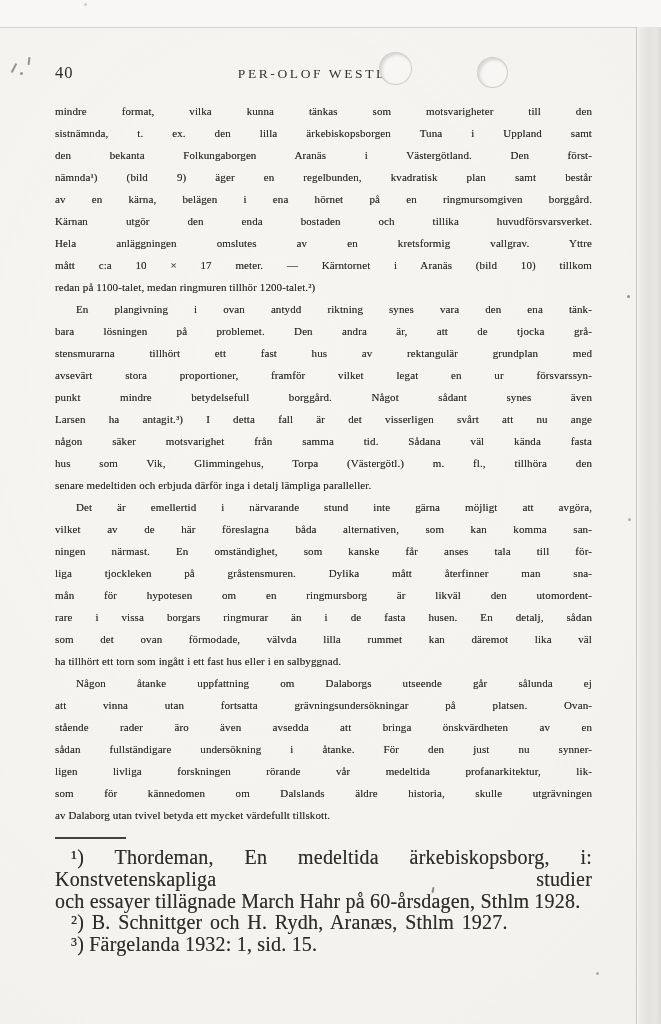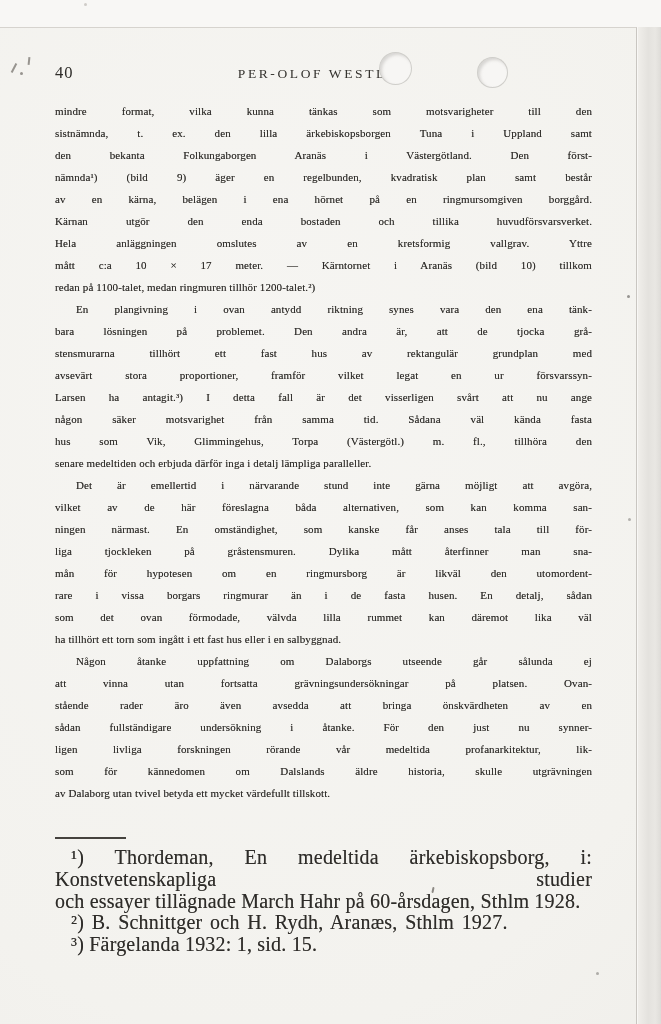--- a/index.html
+++ b/index.html
@@ -118,20 +118,21 @@
   <div class="ln">av en kärna, belägen i ena hörnet på en ringmursomgiven borggård.</div>
   <div class="ln">Kärnan utgör den enda bostaden och tillika huvudförsvarsverket.</div>
   <div class="ln">Hela anläggningen omslutes av en kretsformig vallgrav. Yttre</div>
   <div class="ln">mått c:a 10 × 17 meter. — Kärntornet i Aranäs (bild 10) tillkom</div>
   <div class="ln end">redan på 1100-talet, medan ringmuren tillhör 1200-talet.²)</div>
 
   <div class="ln first">En plangivning i ovan antydd riktning synes vara den ena tänk-</div>
   <div class="ln">bara lösningen på problemet. Den andra är, att de tjocka grå-</div>
   <div class="ln">stensmurarna tillhört ett fast hus av rektangulär grundplan med</div>
   <div class="ln">avsevärt stora proportioner, framför vilket legat en ur försvarssyn-</div>
+  <div class="ln">punkt mindre betydelsefull borggård. Något sådant synes även</div>
   <div class="ln">Larsen ha antagit.³) I detta fall är det visserligen svårt att nu ange</div>
   <div class="ln">någon säker motsvarighet från samma tid. Sådana väl kända fasta</div>
   <div class="ln">hus som Vik, Glimmingehus, Torpa (Västergötl.) m. fl., tillhöra den</div>
   <div class="ln end">senare medeltiden och erbjuda därför inga i detalj lämpliga paralleller.</div>
 
   <div class="ln first">Det är emellertid i närvarande stund inte gärna möjligt att avgöra,</div>
   <div class="ln">vilket av de här föreslagna båda alternativen, som kan komma san-</div>
   <div class="ln">ningen närmast. En omständighet, som kanske får anses tala till för-</div>
   <div class="ln">liga tjockleken på gråstensmuren. Dylika mått återfinner man sna-</div>
   <div class="ln">mån för hypotesen om en ringmursborg är likväl den utomordent-</div>

